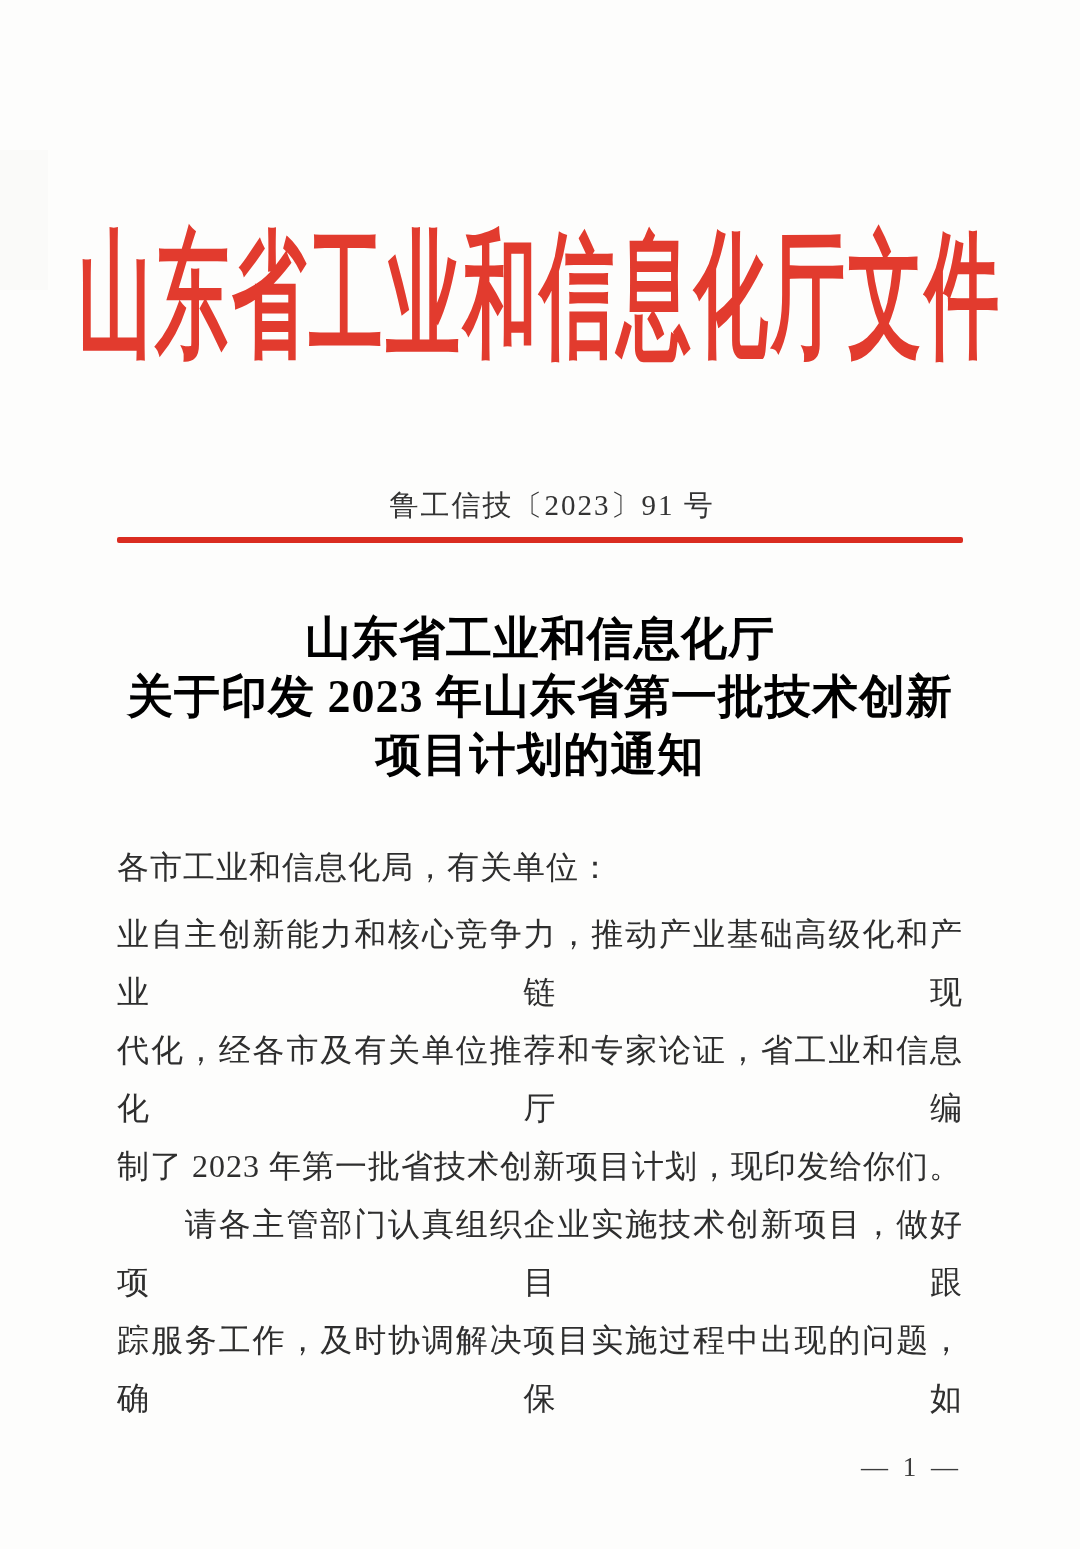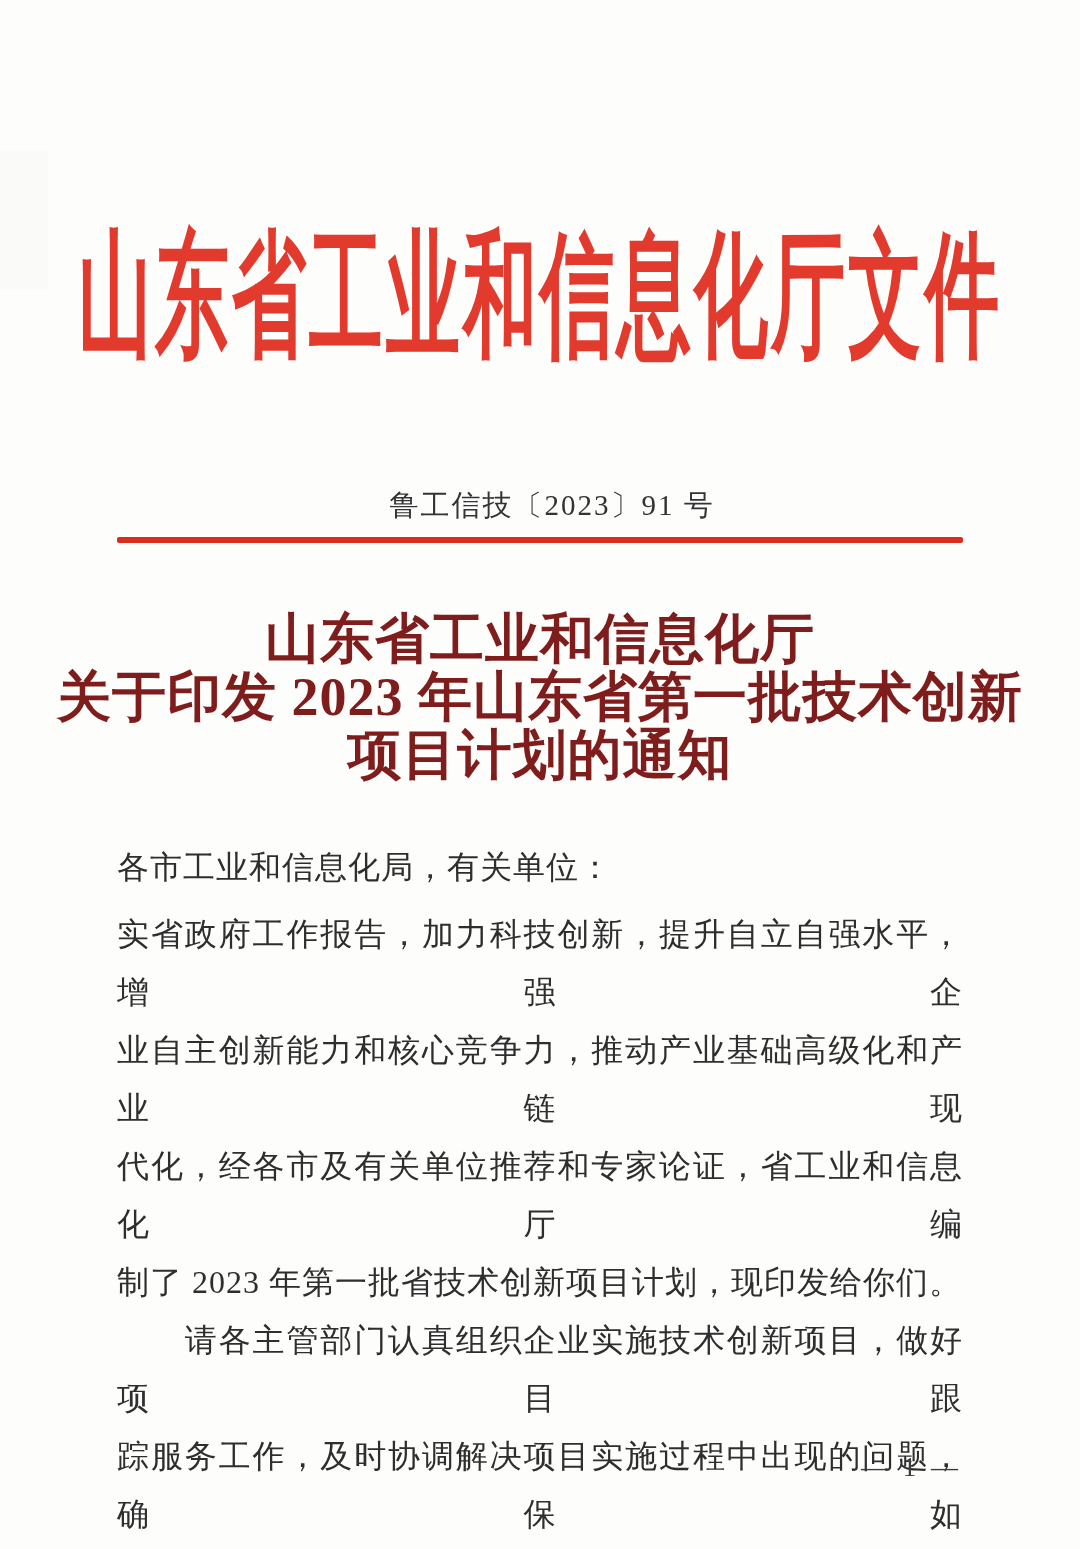--- a/index.html
+++ b/index.html
@@ -27,21 +27,21 @@
   .docnum{
     position:absolute;top:486px;left:0;width:100%;
     text-align:center;font-size:29px;color:#333;letter-spacing:2px;padding-left:12px;
   }
   .rule{
     position:absolute;top:537px;left:117px;width:846px;height:6px;
     background:#da2c20;border-radius:2px;
   }
   .title-block{
     position:absolute;top:610px;left:0;width:100%;
-    text-align:center;font-size:54px;font-weight:bold;color:#7f1d1d;
+    text-align:center;font-size:46px;font-weight:bold;color:#000000;
     line-height:58px;letter-spacing:1px;
   }
   .body-block{
     position:absolute;top:838px;left:117px;width:846px;
     font-size:32px;color:#2e2e2e;line-height:58px;letter-spacing:1px;
   }
   .salutation{margin-bottom:9px;}
   .line{text-align:justify;text-align-last:justify;}
   .line.para-end{text-align:center;text-align-last:left;}
   .pagenum{
@@ -67,21 +67,20 @@
 
   <div class="title-block">
     <div>山东省工业和信息化厅</div>
     <div>关于印发 2023 年山东省第一批技术创新</div>
     <div>项目计划的通知</div>
   </div>
 
   <div class="body-block">
     <div class="salutation">各市工业和信息化局，有关单位：</div>
 
-    <div class="line">实省政府工作报告，加力科技创新，提升自立自强水平，增强企</div>
     <div class="line">业自主创新能力和核心竞争力，推动产业基础高级化和产业链现</div>
     <div class="line">代化，经各市及有关单位推荐和专家论证，省工业和信息化厅编</div>
     <div class="line para-end">制了 2023 年第一批省技术创新项目计划，现印发给你们。</div>
     <div class="line">　　请各主管部门认真组织企业实施技术创新项目，做好项目跟</div>
     <div class="line">踪服务工作，及时协调解决项目实施过程中出现的问题，确保如</div>
 
   </div>
 
   <div class="pagenum">— 1 —</div>
 

